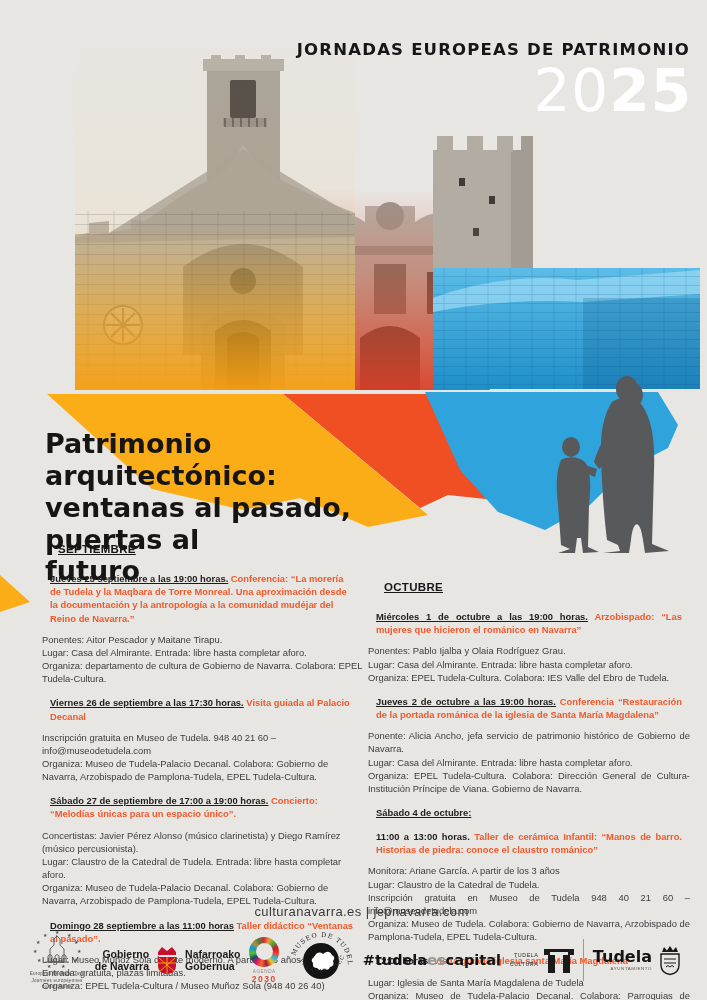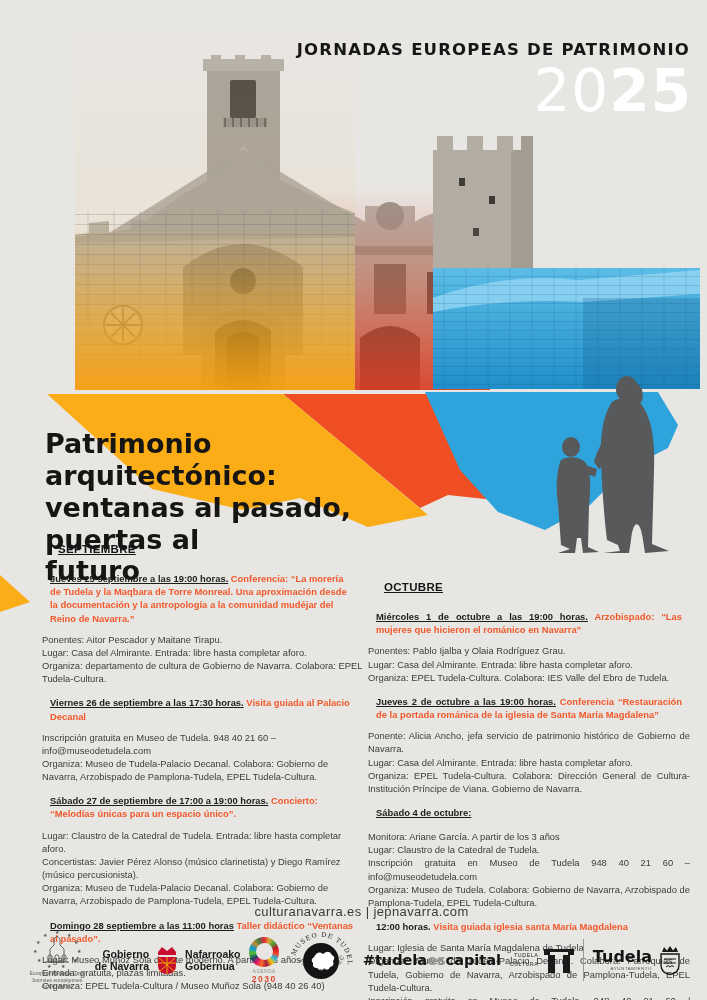--- a/index.html
+++ b/index.html
@@ -199,22 +199,22 @@
           <div class="ev-line">Lugar: Casa del Almirante. Entrada: libre hasta completar aforo.</div>
           <div class="ev-line">Organiza: departamento de cultura de Gobierno de Navarra. Colabora: EPEL Tudela-Cultura.</div>
         </div>
         <div class="event">
           <p class="ev-head"><span class="ev-date">Viernes 26 de septiembre a las 17:30 horas.</span><span class="ev-title"> Visita guiada al Palacio Decanal</span></p>
           <div class="ev-line">Inscripción gratuita en Museo de Tudela. 948 40 21 60 – info@museodetudela.com</div>
           <div class="ev-line">Organiza: Museo de Tudela-Palacio Decanal.  Colabora: Gobierno de Navarra, Arzobispado de Pamplona-Tudela, EPEL Tudela-Cultura.</div>
         </div>
         <div class="event">
           <p class="ev-head"><span class="ev-date">Sábado 27 de septiembre de 17:00 a 19:00 horas.</span><span class="ev-title"> Concierto: “Melodías únicas para un espacio único”.</span></p>
+          <div class="ev-line">Concertistas: Javier Pérez Alonso (músico clarinetista) y Diego Ramírez (músico percusionista).</div>
           <div class="ev-line">Lugar: Claustro de la Catedral de Tudela. Entrada: libre hasta completar aforo.</div>
-          <div class="ev-line">Concertistas: Javier Pérez Alonso (músico clarinetista) y Diego Ramírez (músico percusionista).</div>
           <div class="ev-line">Organiza: Museo de Tudela-Palacio Decanal. Colabora: Gobierno de Navarra, Arzobispado de Pamplona-Tudela, EPEL Tudela-Cultura.</div>
         </div>
         <div class="event">
           <p class="ev-head"><span class="ev-date">Domingo 28 septiembre a las 11:00 horas</span><span class="ev-title"> Taller didáctico “Ventanas al pasado”.</span></p>
           <div class="ev-line">Lugar: Museo Muñoz Sola de arte moderno. A partir de 6 años</div>
           <div class="ev-line">Entrada: gratuita, plazas limitadas.</div>
           <div class="ev-line">Organiza: EPEL Tudela-Cultura / Museo Muñoz Sola (948 40 26 40)</div>
         </div>
         <div class="event">
           <p class="ev-head"><span class="ev-date">Martes 30 de septiembre a las 19:00 horas.</span><span class="ev-title"> Conferencia “Revisiones del pasado y miradas para el futuro tras la restauración de la iglesia de Santa María Magdalena”.</span></p>
@@ -233,20 +233,21 @@
         <div class="event">
           <p class="ev-head"><span class="ev-date">Jueves 2 de octubre a las 19:00 horas.</span><span class="ev-title"> Conferencia “Restauración de la portada románica de la iglesia de Santa María Magdalena”</span></p>
           <div class="ev-line">Ponente: Alicia Ancho, jefa servicio de patrimonio histórico de Gobierno de Navarra.</div>
           <div class="ev-line">Lugar: Casa del Almirante. Entrada: libre hasta completar aforo.</div>
           <div class="ev-line">Organiza: EPEL Tudela-Cultura. Colabora: Dirección General de Cultura-Institución Príncipe de Viana. Gobierno de Navarra.</div>
         </div>
         <div class="event">
           <p class="ev-head"><span class="ev-date">Sábado 4 de octubre:</span></p>
         </div>
         <div class="event">
+          <p class="ev-head"><span class="ev-date nou">11:00 a 13:00 horas.</span><span class="ev-title"> Taller de cerámica Infantil: “Manos de barro. Historias de piedra: conoce el claustro románico”</span></p>
           <div class="ev-line">Monitora: Ariane García. A partir de los 3 años</div>
           <div class="ev-line">Lugar: Claustro de la Catedral de Tudela.</div>
           <div class="ev-line">Inscripción gratuita en Museo de Tudela 948 40 21 60 – info@museodetudela.com</div>
           <div class="ev-line">Organiza: Museo de Tudela. Colabora: Gobierno de Navarra, Arzobispado de Pamplona-Tudela, EPEL Tudela-Cultura.</div>
         </div>
         <div class="event">
           <p class="ev-head"><span class="ev-date nou">12:00 horas.</span><span class="ev-title"> Visita guiada iglesia santa María Magdalena</span></p>
           <div class="ev-line">Lugar: Iglesia de Santa María Magdalena de Tudela</div>
           <div class="ev-line">Organiza: Museo de Tudela-Palacio Decanal. Colabora: Parroquias de Tudela, Gobierno de Navarra, Arzobispado de Pamplona-Tudela, EPEL Tudela-Cultura.</div>
           <div class="ev-line">Inscripción gratuita en Museo de Tudela. 948 40 21 60 / info@museodetudela.com</div>

